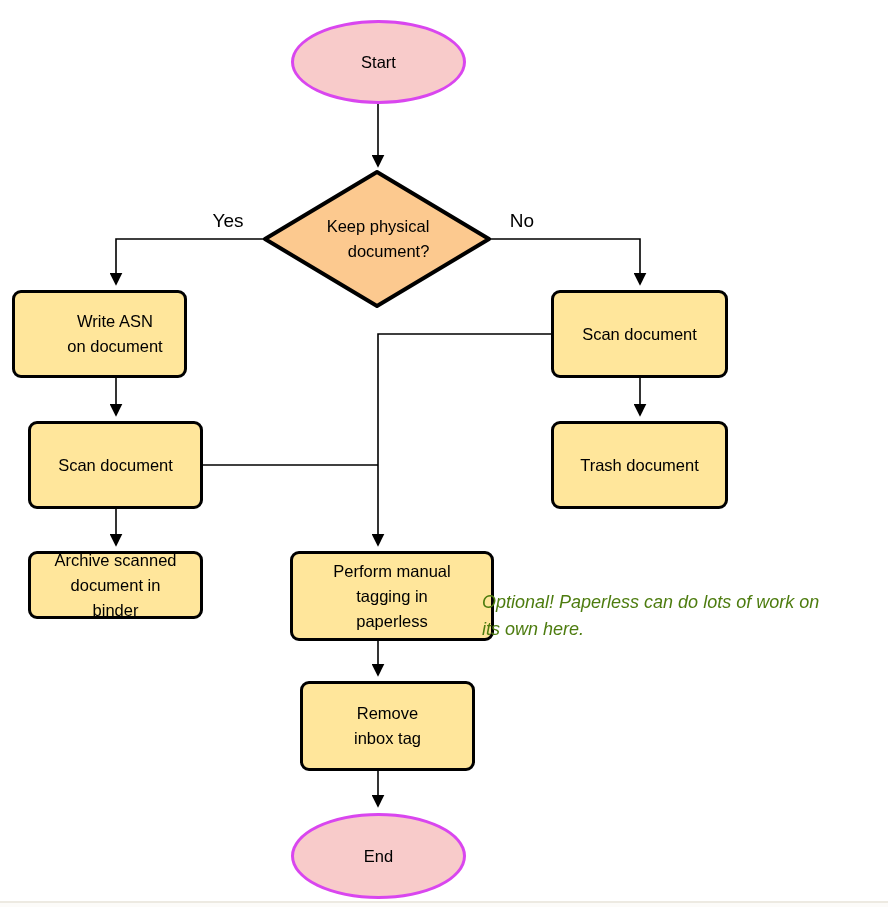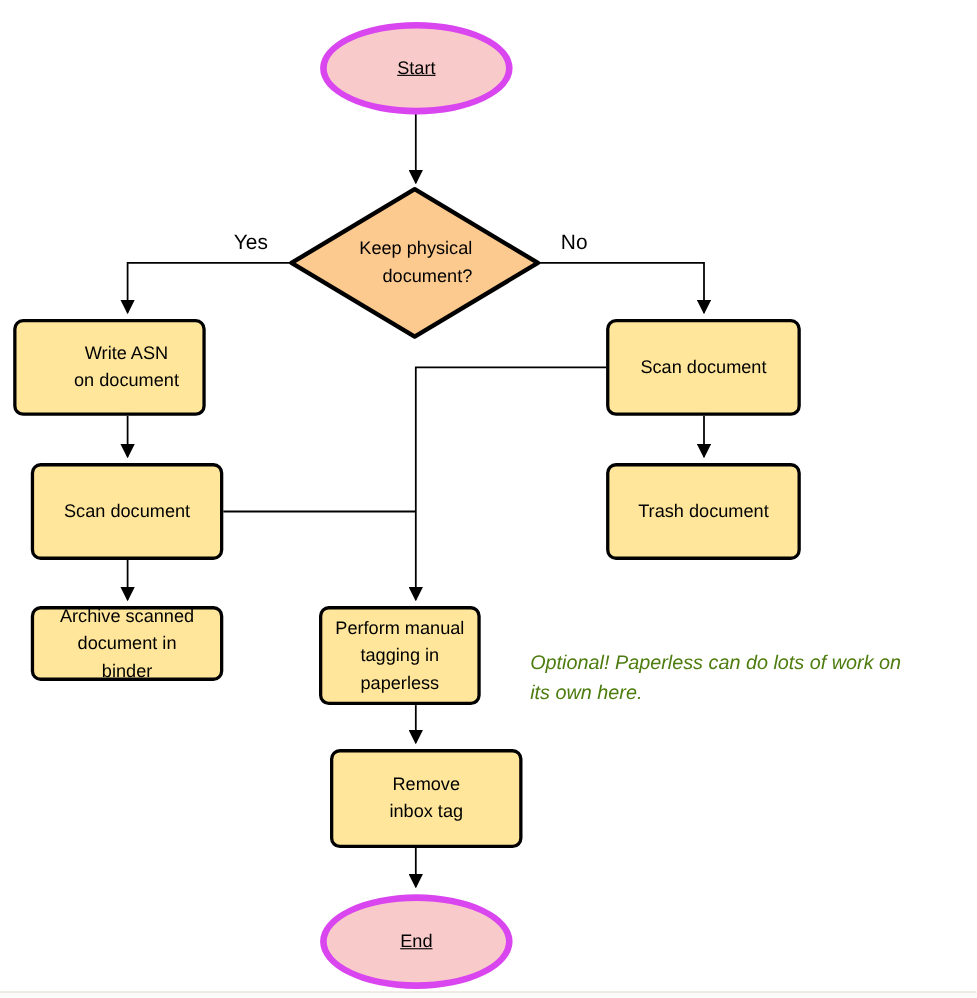--- a/index.html
+++ b/index.html
@@ -25,23 +25,22 @@
     align-items: center;
     justify-content: center;
     text-align: center;
     box-sizing: border-box;
     font-size: 16.5px;
     line-height: 25px;
     color: #000000;
   }
   .terminator {
     background: #F8CBCA;
-    border: 6px solid #d946ef;
+    border: 3px solid #d946ef;
     border-radius: 50%;
-    text-decoration: underline;
   }
   .process {
     background: #FFE69B;
     border: 3px solid #000000;
     border-radius: 9px;
   }
   .decision-label {
     position: absolute;
     z-index: 2;
     display: flex;
@@ -123,21 +122,21 @@
   </div>
 
   <div class="node process" style="left:551px; top:421px; width:177px; height:88px;">
     <span class="node-label">Trash document</span>
   </div>
 
   <div class="node process" style="left:28px; top:551px; width:175px; height:68px;">
     <span class="node-label">Archive scanned<br>document in<br>binder</span>
   </div>
 
-  <div class="node process" style="left:290px; top:551px; width:147px; height:90px;">
+  <div class="node process" style="left:290px; top:551px; width:204px; height:90px;">
     <span class="node-label">Perform manual<br>tagging in<br>paperless</span>
   </div>
 
   <div class="annotation" style="left:482px; top:589px; width:400px;">Optional! Paperless can do lots of work on<br>its own here.</div>
 
   <div class="node process" style="left:300px; top:681px; width:175px; height:90px;">
     <span class="node-label">Remove<br>inbox tag</span>
   </div>
 
   <div class="node terminator" style="left:291px; top:813px; width:175px; height:86px;">

